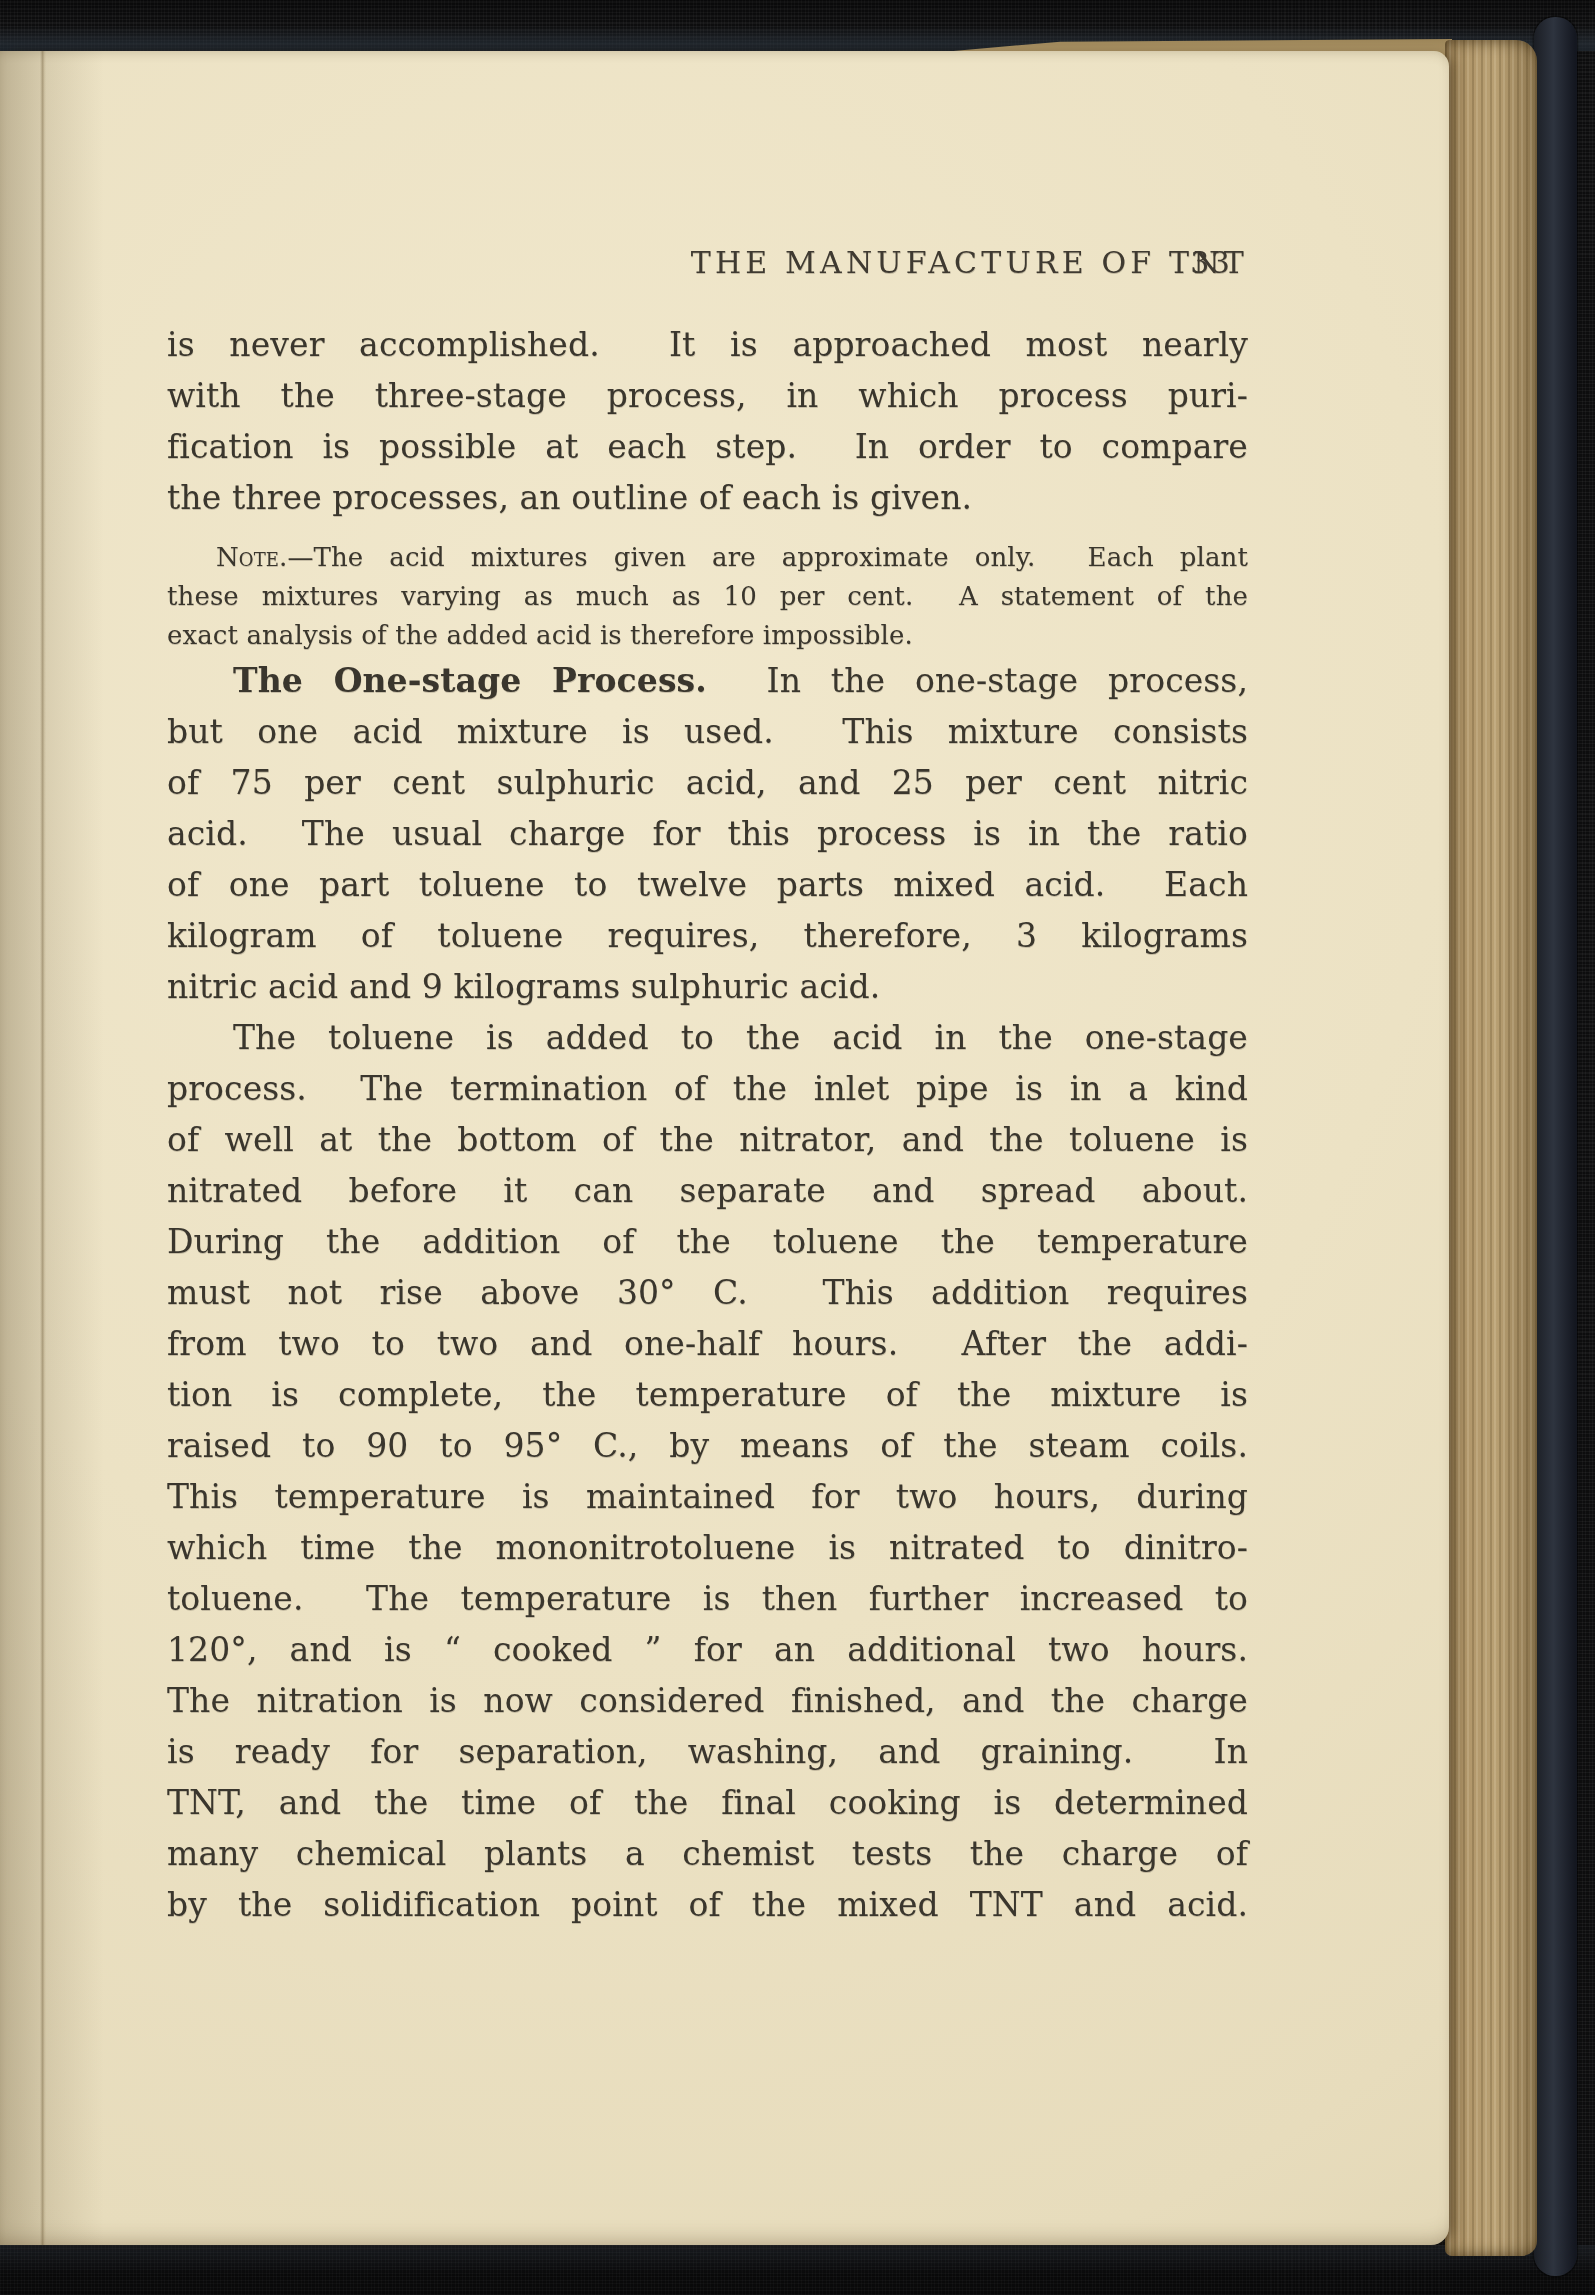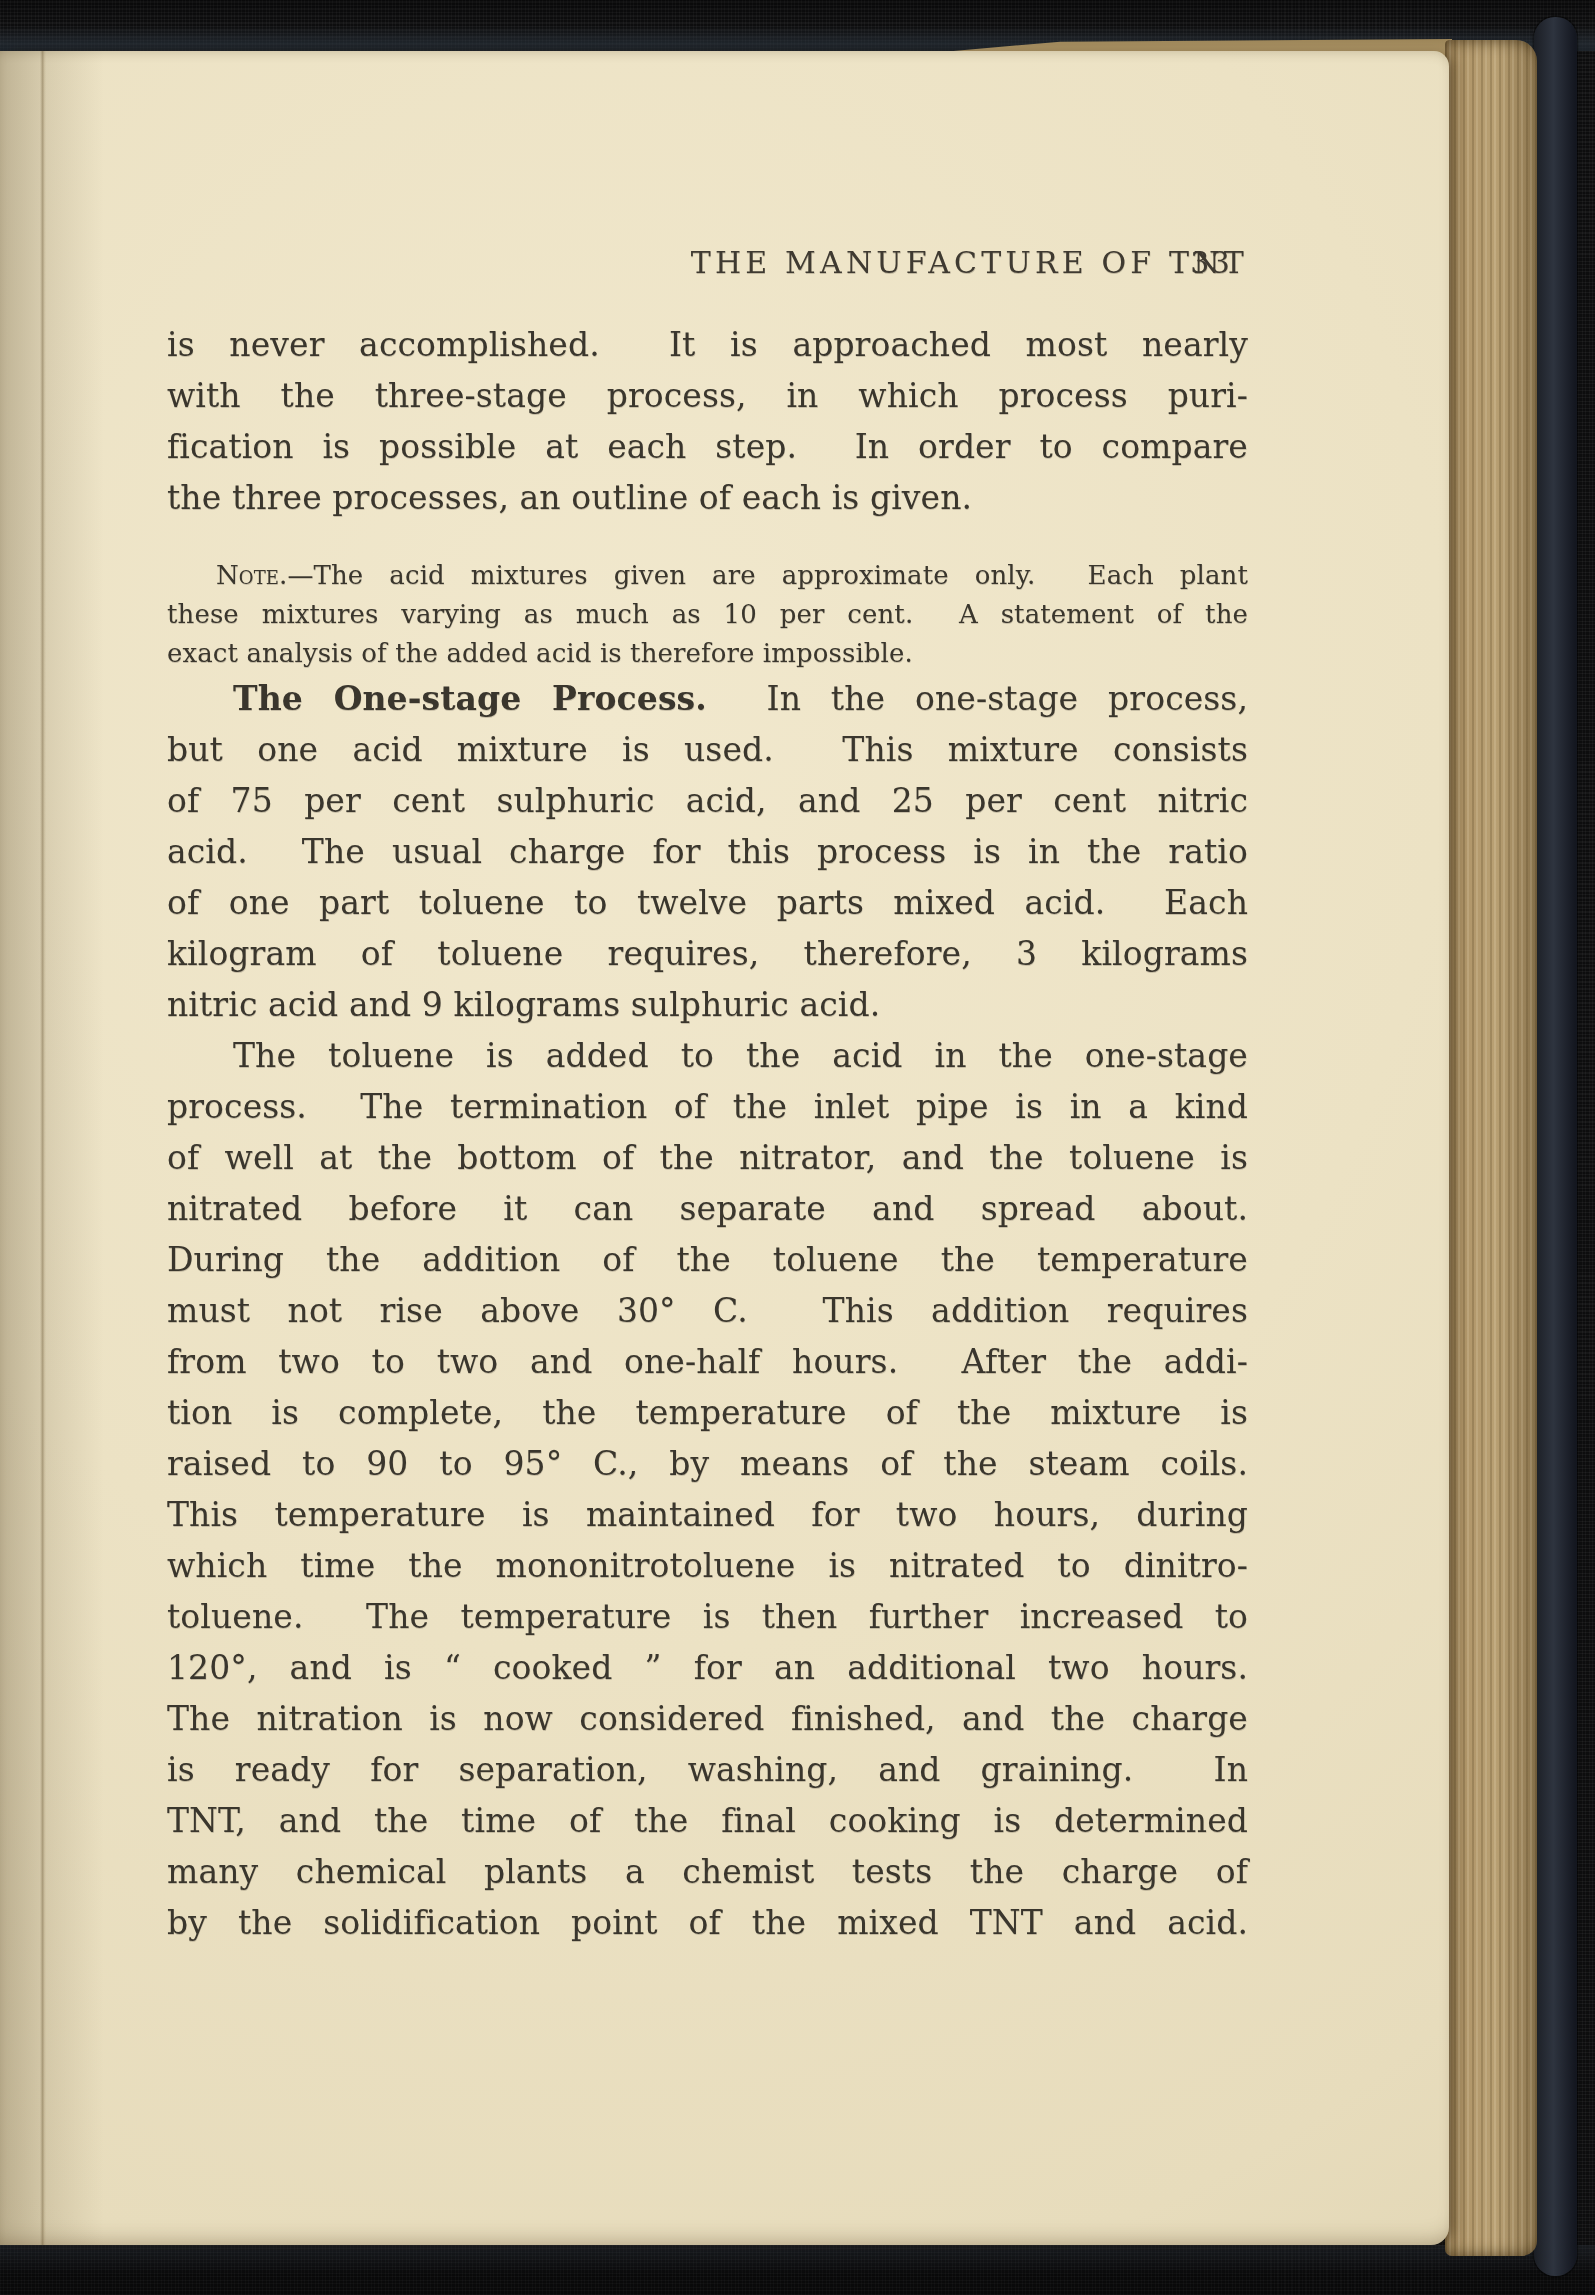--- a/index.html
+++ b/index.html
@@ -73,21 +73,21 @@
     color:#3a362d;
     text-shadow:0.3px 0.6px 0.4px rgba(58,52,40,.22);
   }
   .ln {
     text-align:justify; text-align-last:justify;
     white-space:pre-wrap; letter-spacing:0.1px;
   }
   .ln.last { text-align-last:left; }
   .body-p .ln { font-size:33px; line-height:51px; }
   .note-p .ln { font-size:26px; line-height:39px; letter-spacing:0.1px; }
-  .note-p { margin-top:33px; }
+  .note-p { margin-top:15px; }
   .p-one-stage { }
   .ind { text-indent:66px; }
   .ind-sm { text-indent:49px; }
   .bold { font-weight:700; }
   .sc { font-variant:small-caps; }
 </style>
 </head>
 <body>
 
 <div class="scene">

